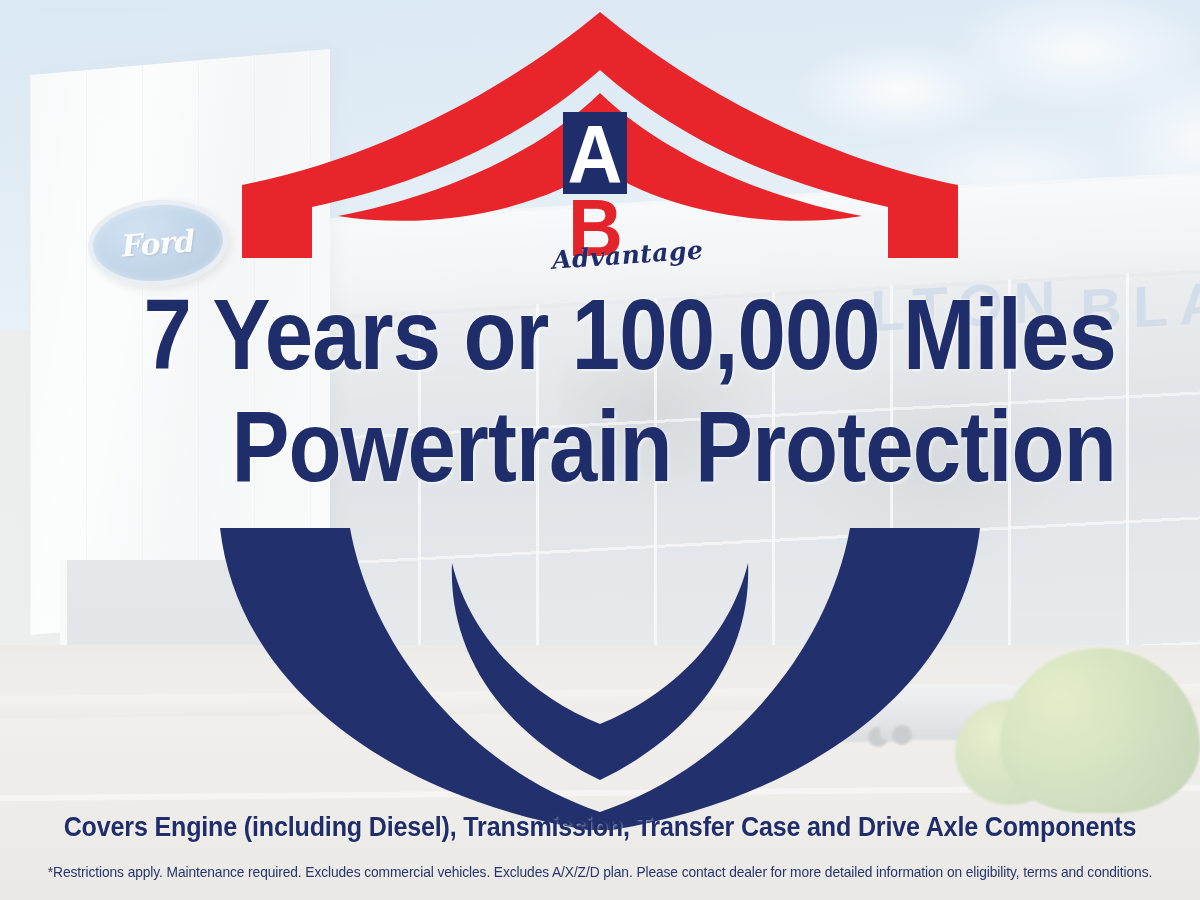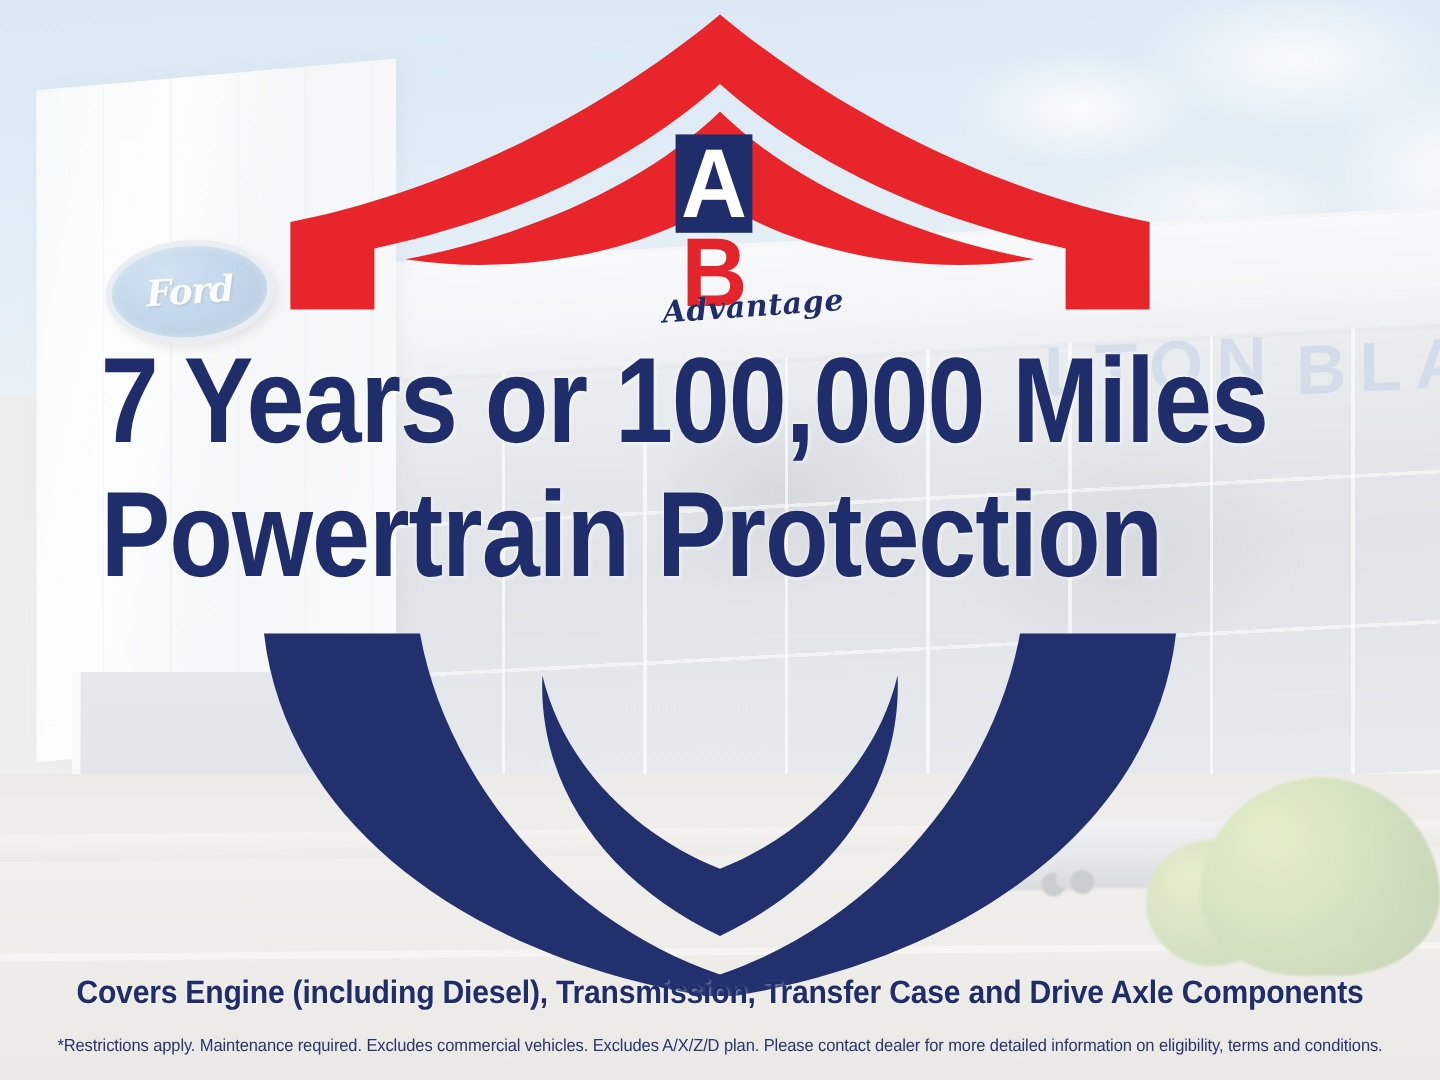--- a/index.html
+++ b/index.html
@@ -275,21 +275,21 @@
     position: absolute;
     left: 0; top: 500px;
     width: 1200px; height: 330px;
   }
 
   
   .headline {
     position: absolute;
     left: 0; top: 286px;
     width: 1200px;
-    text-align: left;
+    text-align: right;
     color: #1f2d6b;
     font-family: "Liberation Sans", sans-serif;
     font-weight: bold;
     line-height: .97;
     letter-spacing: -1px;
     text-shadow: 2px 2px 3px rgba(255,255,255,.55), -1px -1px 2px rgba(255,255,255,.45);
   }
   .headline .line1 {
     display: block;
     font-size: 101px;

